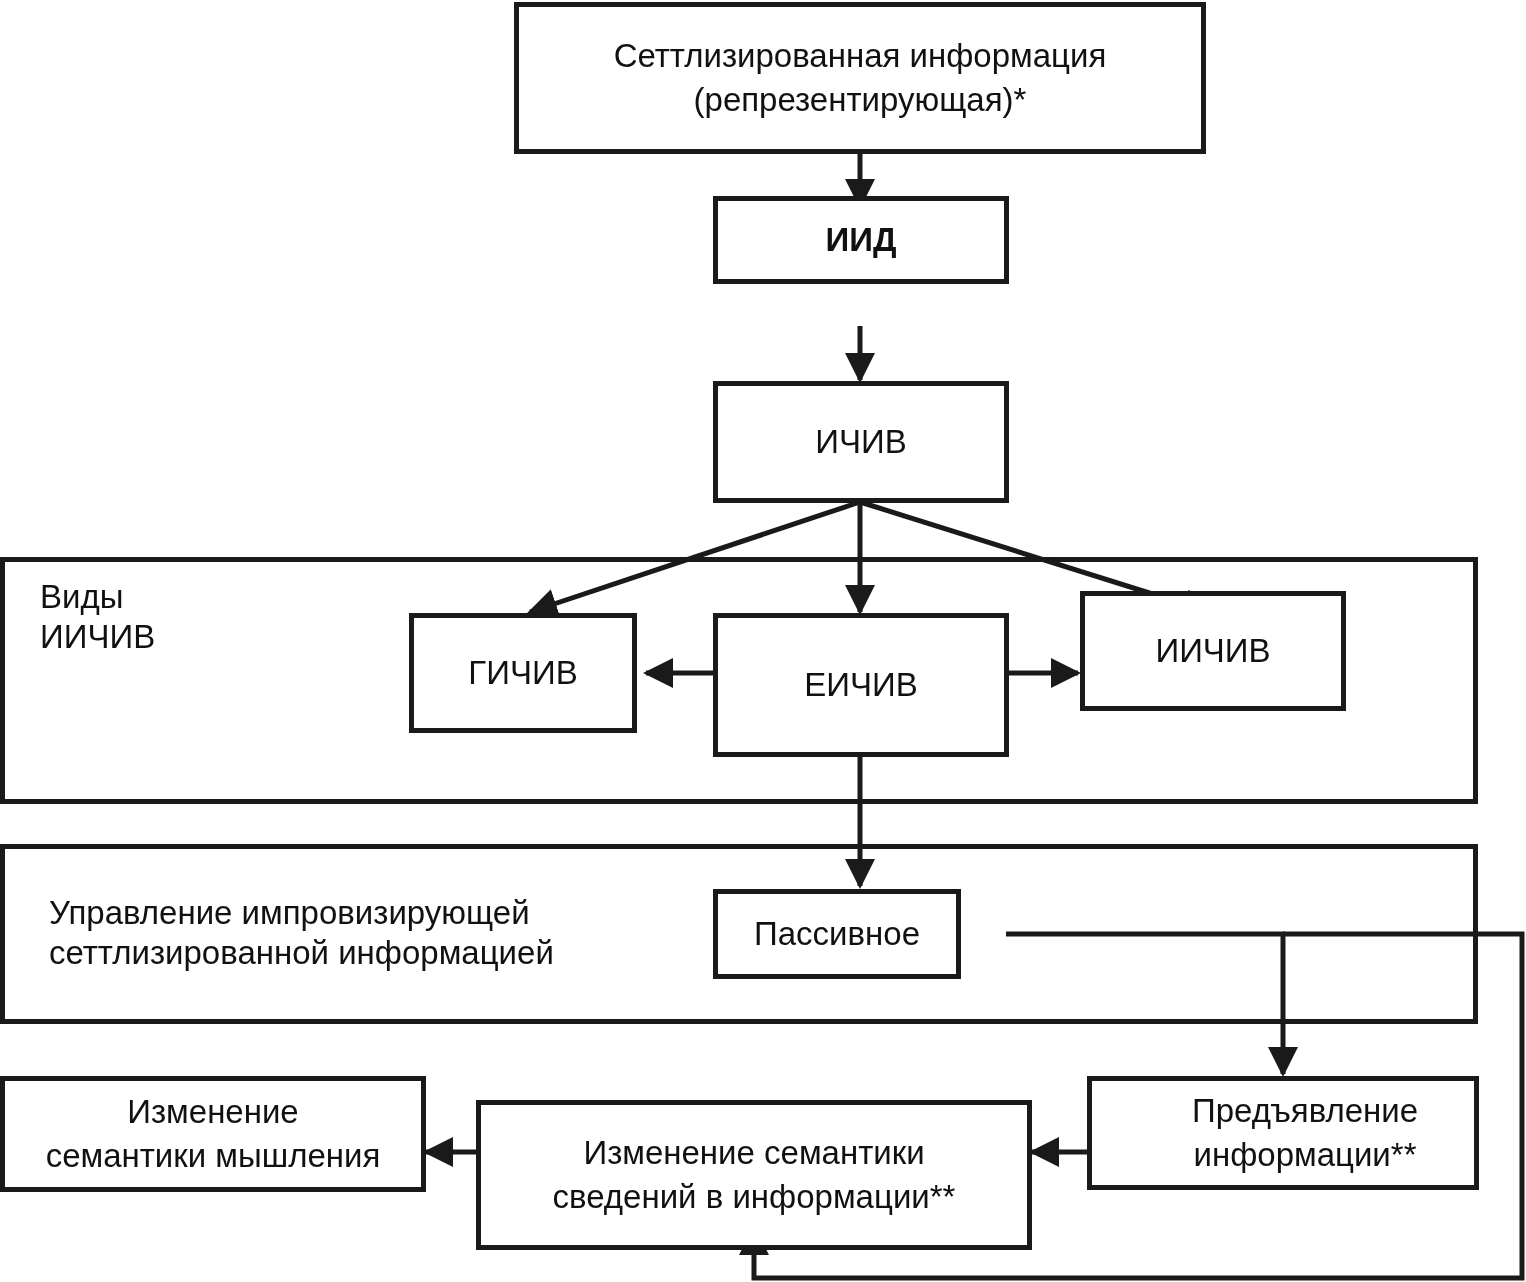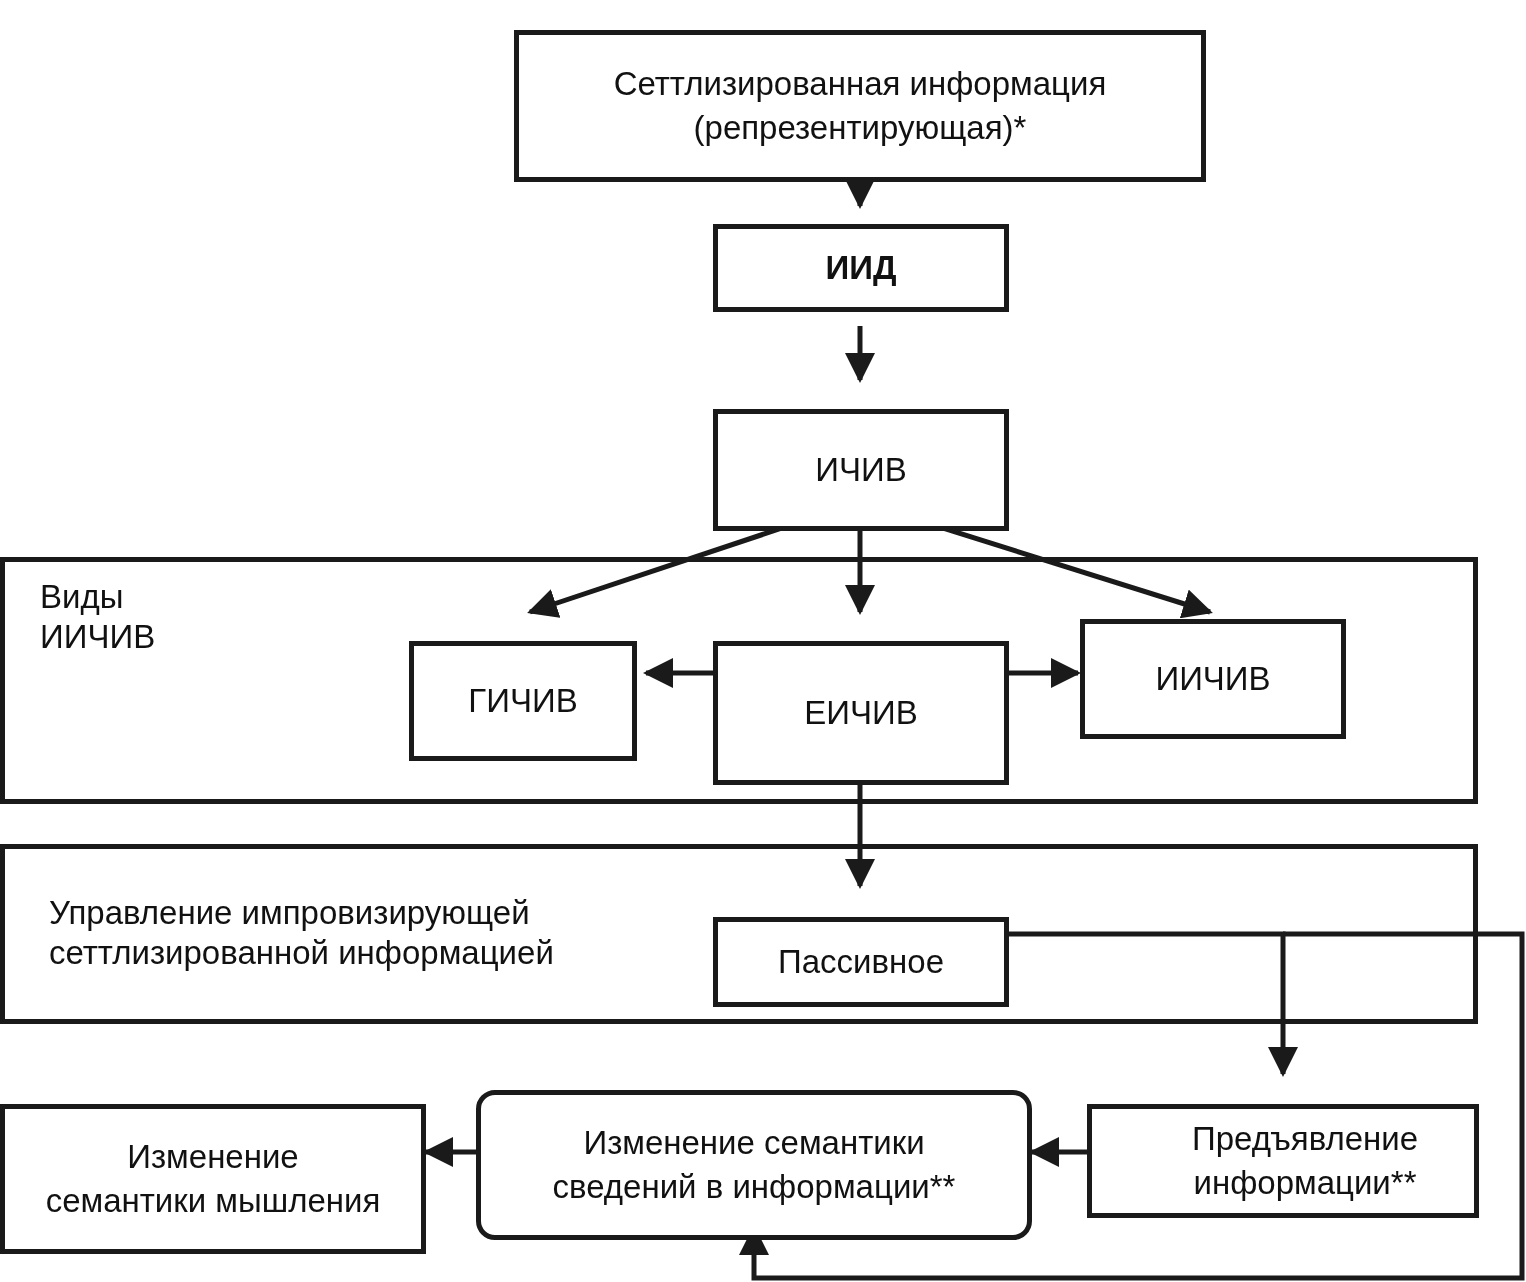--- a/index.html
+++ b/index.html
@@ -1,20 +1,20 @@
 <!DOCTYPE html>
 <html><head>
 <meta charset="utf-8">
 <style>
   html, body { margin: 0; padding: 0; background: #ffffff; }
   body { width: 1526px; height: 1282px; position: relative; overflow: hidden;
          font-family: "Liberation Sans", sans-serif; color: #111111; }
   .box { position: absolute; box-sizing: border-box; border: 5px solid #1a1a1a; background: #fff;
          display: flex; align-items: center; justify-content: center; text-align: center;
-         font-size: 33px; line-height: 44px; margin-top: 28px; }
+         font-size: 33px; line-height: 44px; }
   .group { position: absolute; box-sizing: border-box; border: 5px solid #1a1a1a; background: transparent; }
   .label { position: absolute; font-size: 33px; line-height: 40px; }
   svg.wires { position: absolute; left: 0; top: 0; }
   .t { white-space: pre-line; }
 </style>
 </head>
 <body>
 
 <div class="group" style="left:0;top:557px;width:1478px;height:247px;"></div>
 <div class="label t" style="left:40px;top:577px;">Виды
@@ -46,19 +46,19 @@
   </g>
 </svg>
 
 <div class="box t" style="left:514px;top:2px;width:692px;height:152px;">Сеттлизированная информация
 (репрезентирующая)*</div>
 <div class="box" style="left:713px;top:196px;width:296px;height:88px;font-weight:bold;">ИИД</div>
 <div class="box" style="left:713px;top:381px;width:296px;height:122px;">ИЧИВ</div>
 <div class="box" style="left:409px;top:613px;width:228px;height:120px;">ГИЧИВ</div>
 <div class="box" style="left:713px;top:613px;width:296px;height:144px;">ЕИЧИВ</div>
 <div class="box" style="left:1080px;top:591px;width:266px;height:120px;">ИИЧИВ</div>
-<div class="box" style="left:713px;top:889px;width:296px;height:90px;">Пассивное</div>
-<div class="box t" style="left:0;top:1076px;width:426px;height:150px;">Изменение
+<div class="box" style="left:713px;top:889px;width:248px;height:90px;">Пассивное</div>
+<div class="box t" style="left:0;top:1076px;width:426px;height:116px;">Изменение
 семантики мышления</div>
-<div class="box t" style="left:476px;top:1062px;width:556px;height:150px;border-radius:19px;">Изменение семантики
+<div class="box t" style="left:476px;top:1100px;width:556px;height:150px;">Изменение семантики
 сведений в информации**</div>
 <div class="box t" style="left:1087px;top:1076px;width:392px;height:114px;padding-left:44px;">Предъявление
 информации**</div>
 
 </body></html>

